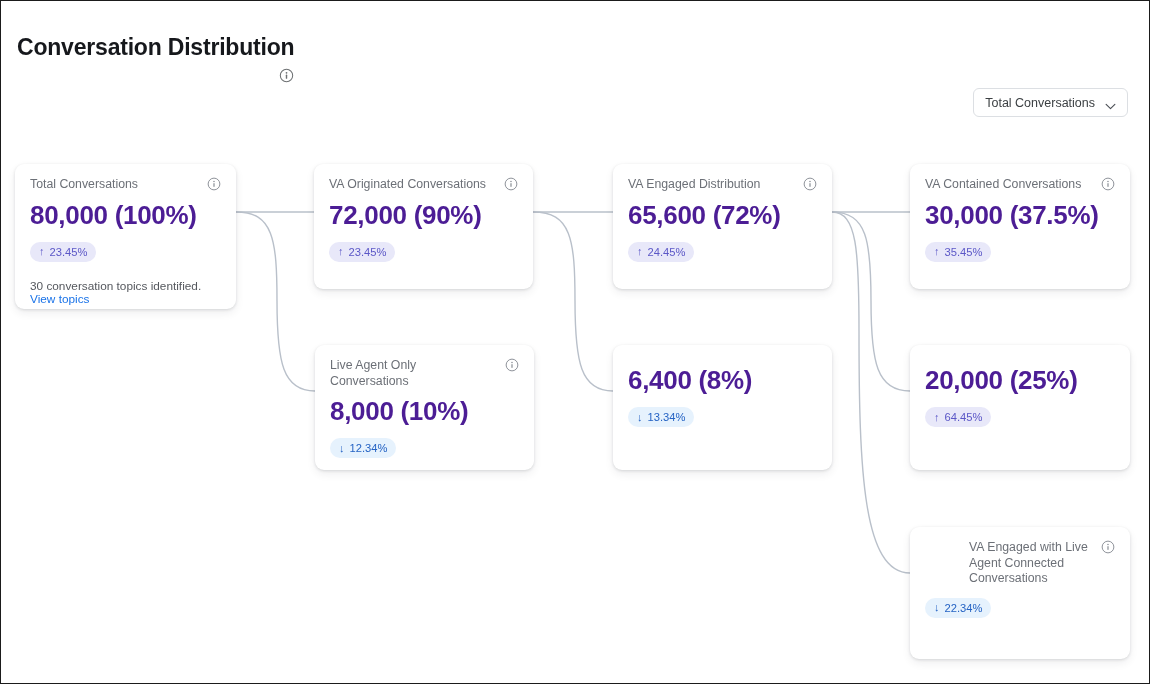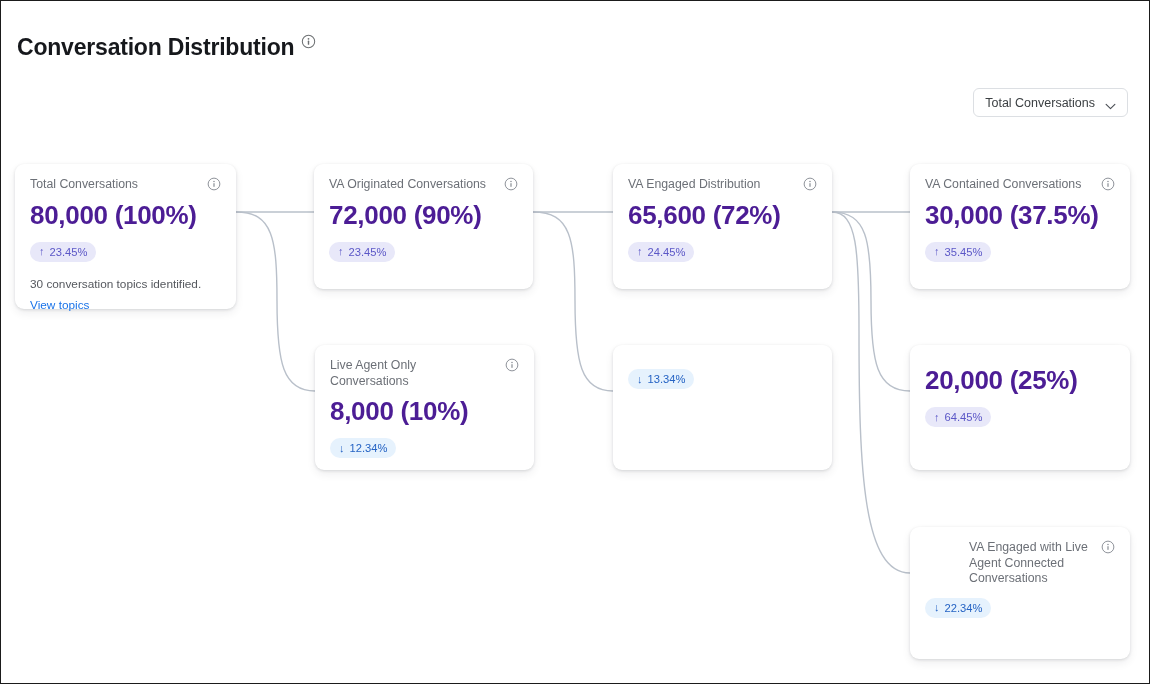--- a/index.html
+++ b/index.html
@@ -23,22 +23,23 @@
   
   #header-title {
     position: absolute;
     left: 16px;
     top: 33px;
     font-size: 23px;
     font-weight: bold;
     color: #16181c;
     letter-spacing: -0.2px;
     display: flex;
-    align-items: flex-start;
+    align-items: flex-end;
     gap: 7px;
+    flex-direction: column;
   }
   #subtitle {
     position: absolute;
     left: 16px;
     top: 93px;
     font-size: 12.5px;
     color: #73777d;
   }
   
   #selector {
@@ -104,23 +105,23 @@
     height: 20px;
     padding: 0 9px;
     border-radius: 11px;
     font-size: 11.2px;
     white-space: nowrap;
   }
   .badge.up   { background: #e8e8f9; color: #5b57c7; }
   .badge.down { background: #e6f2fd; color: #2563c4; }
   .badge .arr { font-size: 11px; line-height: 1; }
   .card-foot {
-    margin-top: 12px;
+    margin-top: 18px;
     font-size: 11.8px;
-    line-height: 21px;
+    line-height: 13px;
     color: #55585e;
   }
   .card-foot a {
     color: #1a73e8;
     text-decoration: none;
     cursor: pointer;
   }
   
   #wires {
     position: absolute;
@@ -263,20 +264,21 @@
       </span>
     </div>
     <div class="card-value">8,000 (10%)</div>
     <div class="badge down">
       <span class="arr">↓</span>
       <span>12.34%</span>
     </div>
   </div>
 
   <div class="card" style="left:612px; top:344px; width:219px; height:125px;">
+    <div class="card-value">6,400 (8%)</div>
     <div class="badge down">
       <span class="arr">↓</span>
       <span>13.34%</span>
     </div>
   </div>
 
   <div class="card" style="left:909px; top:344px; width:220px; height:125px;">
     <div class="card-value">20,000 (25%)</div>
     <div class="badge up">
       <span class="arr">↑</span>

